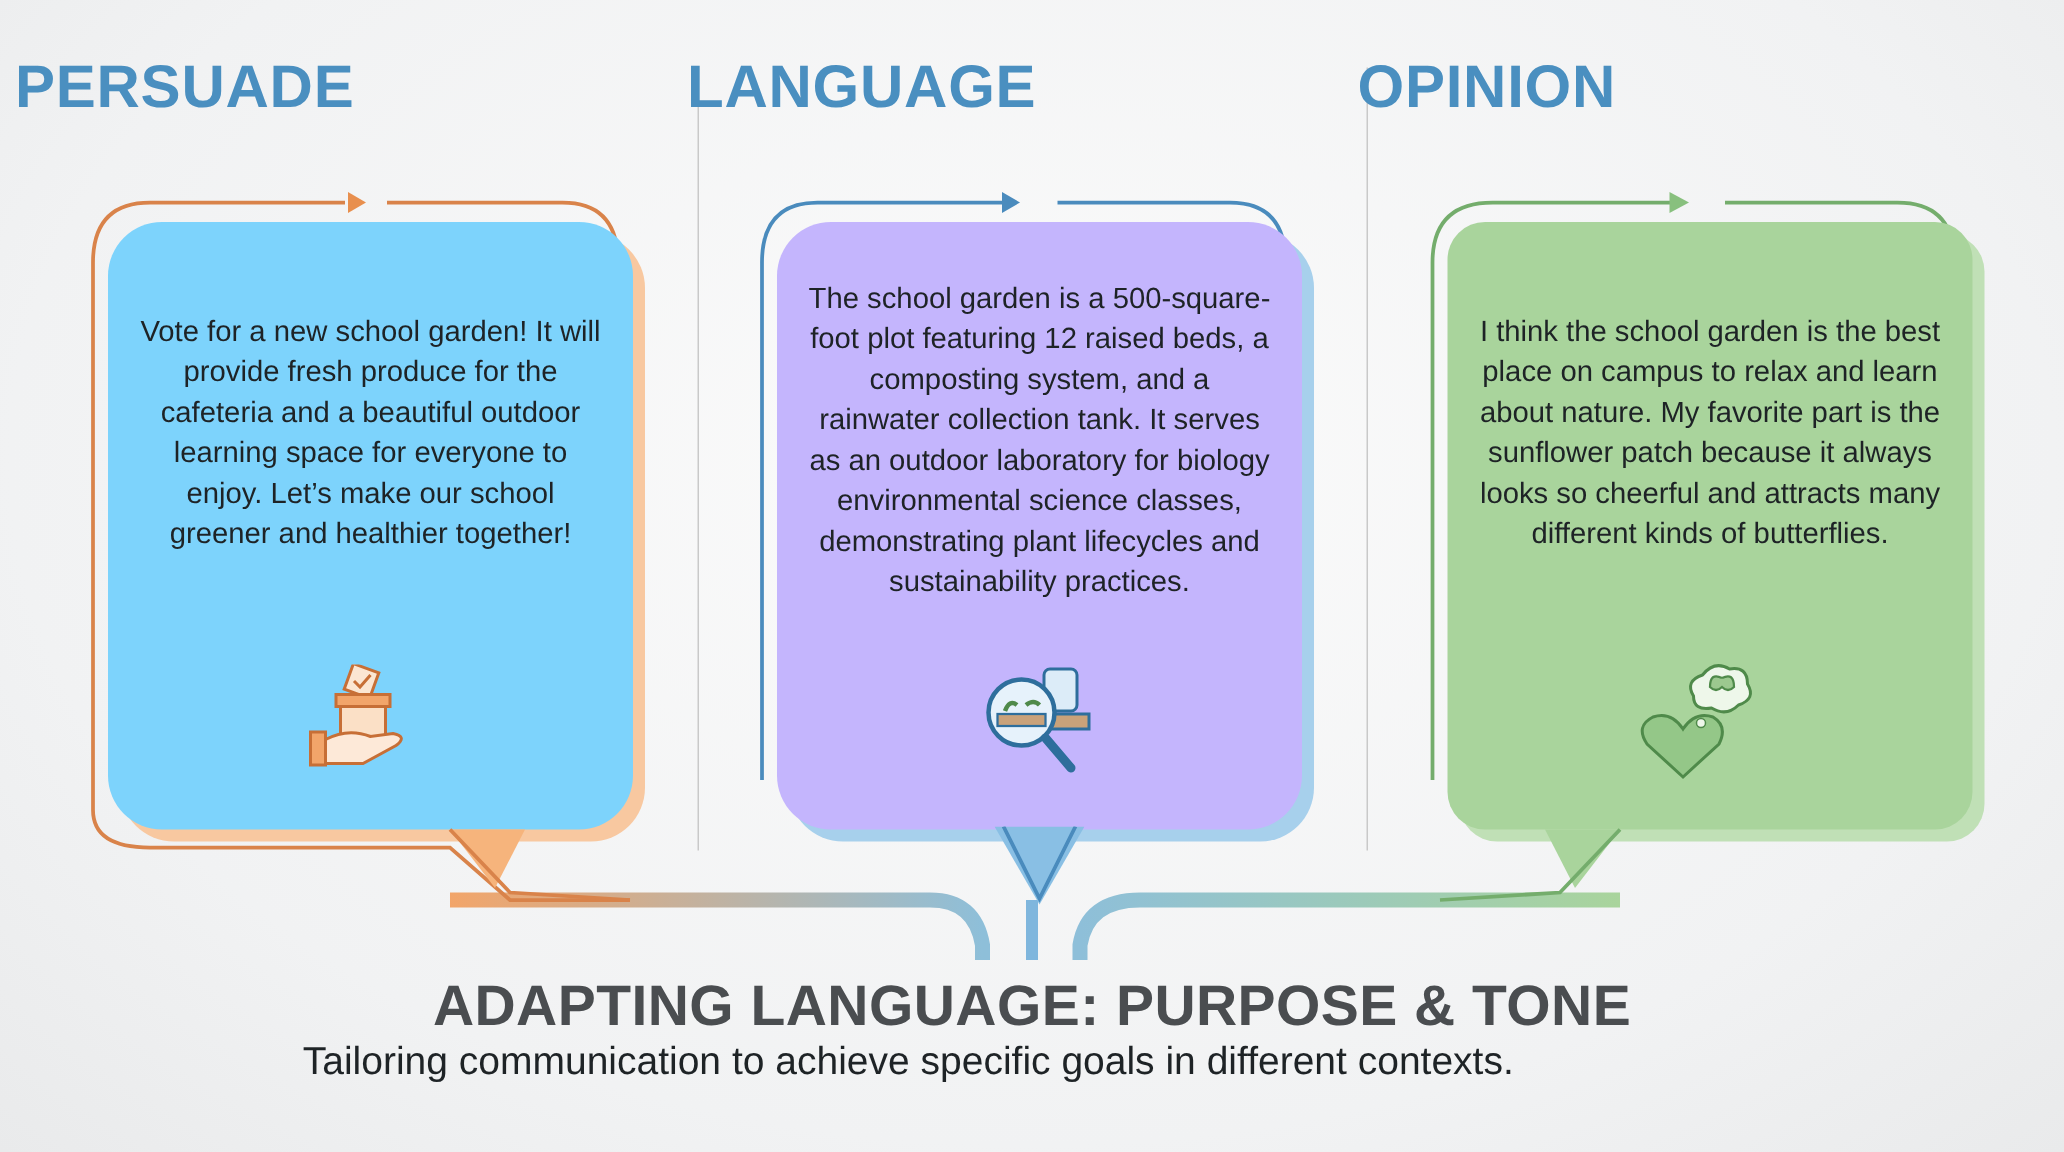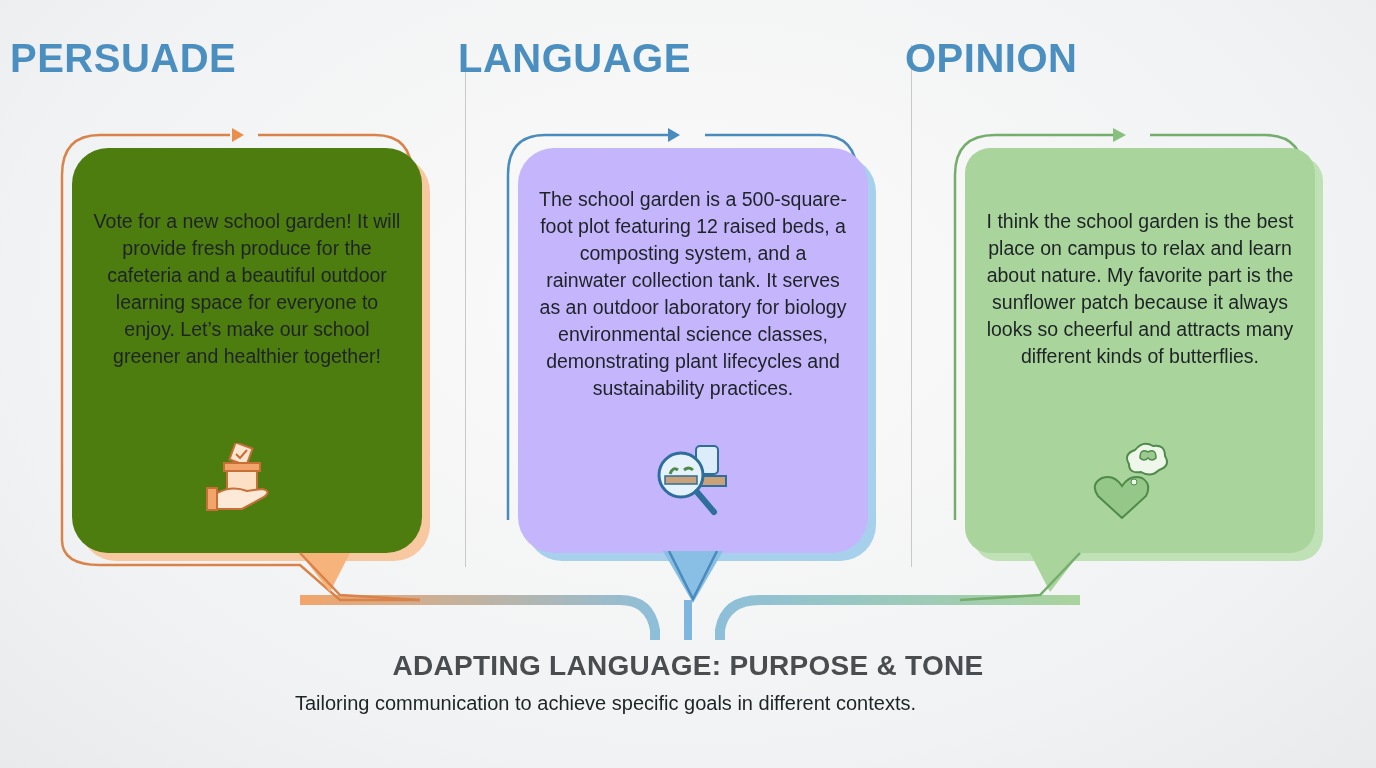--- a/index.html
+++ b/index.html
@@ -5,22 +5,22 @@
   html,body{margin:0;padding:0;}
   body{width:1376px;height:768px;overflow:hidden;position:relative;
     background:radial-gradient(ellipse at 50% 40%, #fbfbfb 0%, #f1f2f3 70%, #e9eaeb 100%);
     font-family:"Liberation Sans", sans-serif;}
   .title{position:absolute;top:36px;width:460px;font-size:40px;font-weight:bold;color:#4a8fc0;letter-spacing:0.5px;}
   .divider{position:absolute;top:45px;width:1px;height:522px;background:#c9c9c9;}
   .bubble{position:absolute;top:148px;width:350px;height:405px;border-radius:36px;}
   .bubble .text{position:absolute;left:20px;right:20px;top:60px;text-align:center;font-size:19.5px;line-height:27px;color:#1e2326;}
   .bubble .text.blue{top:38px;}
   .icon{position:absolute;}
-  .footer-title{position:absolute;top:650px;left:0;width:1376px;text-align:center;font-size:28px;font-weight:bold;color:#4a4d50;letter-spacing:0.3px;}
-  .footer-sub{position:absolute;top:692px;left:0;width:1211px;text-align:center;font-size:20px;color:#1e2326;}
+  .footer-title{position:absolute;top:650px;left:0;width:1376px;text-align:center;font-size:38px;font-weight:bold;color:#4a4d50;letter-spacing:0.3px;}
+  .footer-sub{position:absolute;top:692px;left:0;width:1211px;text-align:center;font-size:26px;color:#1e2326;}
   svg.lines{position:absolute;left:0;top:0;}
 </style>
 </head>
 <body>
 
 <svg class="lines" width="1376" height="768">
   <defs>
     <linearGradient id="gl" x1="0" x2="1">
       <stop offset="0" stop-color="#f2a56a"></stop>
         <stop offset="1" stop-color="#8ebfd9"></stop>
@@ -48,21 +48,21 @@
   <polygon points="1113,128 1113,142 1126,135" fill="#88c07e"></polygon>
 </svg>
 
 <div class="divider" style="left:465px"></div>
 <div class="divider" style="left:911px"></div>
 
 <div class="title" style="left:10px">PERSUADE</div>
 <div class="title" style="left:458px">LANGUAGE</div>
 <div class="title" style="left:905px">OPINION</div>
 
-<div class="bubble" style="left:72px;background:#4d7c0f;box-shadow:8px 8px 0 #f8c8a0;">
+<div class="bubble" style="left:72px;background:#7dd3fc;box-shadow:8px 8px 0 #f8c8a0;">
   <div class="text">Vote for a new school garden! It will provide fresh produce for the cafeteria and a beautiful outdoor learning space for everyone to enjoy. Let’s make our school greener and healthier together!</div>
   <svg class="icon" style="left:130px;top:295px" width="80" height="75" viewBox="0 0 80 75">
     <rect x="30" y="2" width="18" height="18" fill="#fbe6d2" stroke="#c76f36" stroke-width="2" transform="rotate(20 39 11)"></rect>
     <path d="M34 11 l4 4 l7 -8" stroke="#c76f36" stroke-width="2" fill="none"></path>
     <rect x="22" y="20" width="36" height="8" fill="#f2a56a" stroke="#c76f36" stroke-width="2"></rect>
     <rect x="25" y="28" width="30" height="24" fill="#fbe0c6" stroke="#c76f36" stroke-width="2"></rect>
     <rect x="5" y="45" width="10" height="22" fill="#f2a56a" stroke="#c76f36" stroke-width="2"></rect>
     <path d="M15 50 Q30 42 45 48 L60 46 Q70 48 62 54 L40 66 L15 66 Z" fill="#fde9d8" stroke="#c76f36" stroke-width="2"></path>
   </svg>
 </div>

